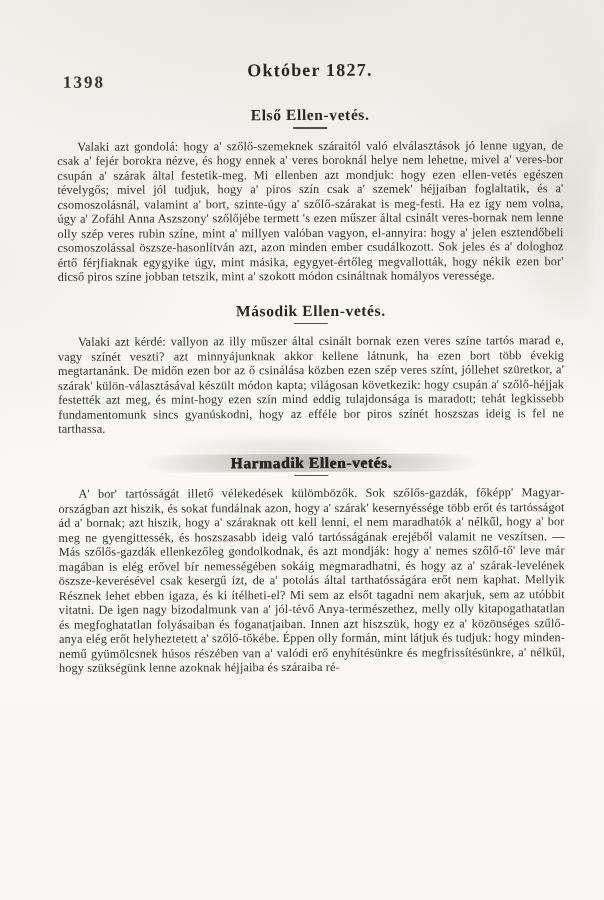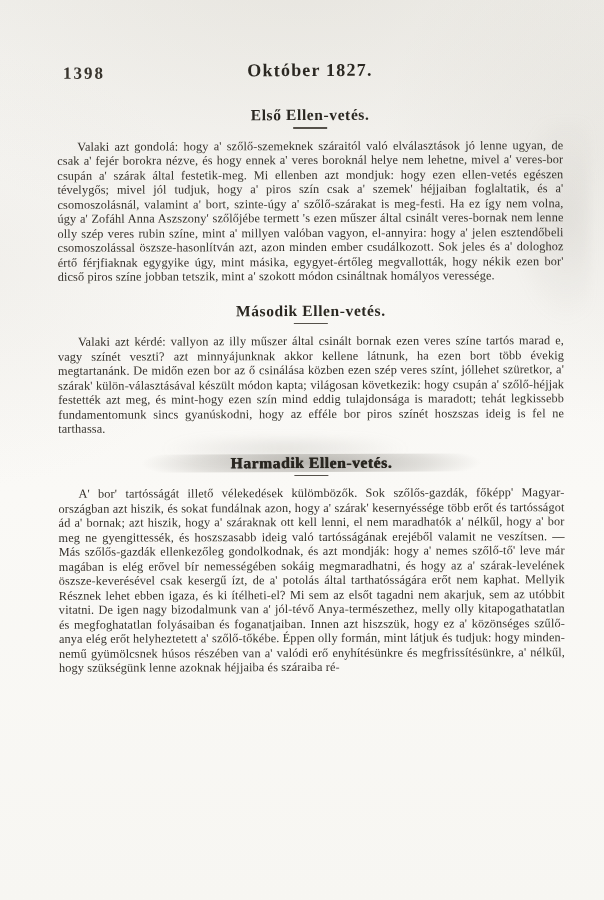--- a/index.html
+++ b/index.html
@@ -29,21 +29,21 @@
     transform: rotate(-0.2deg);
   }
   .header {
     position: relative;
     height: 28px;
     margin-bottom: 16px;
   }
   .pagenum {
     position: absolute;
     left: 6px;
-    top: 3px;
+    top: 12px;
     font-size: 17px;
     font-weight: 700;
     letter-spacing: 2px;
     color: #37332c;
   }
   .title {
     display: block;
     text-align: center;
     font-size: 18px;
     font-weight: 700;

